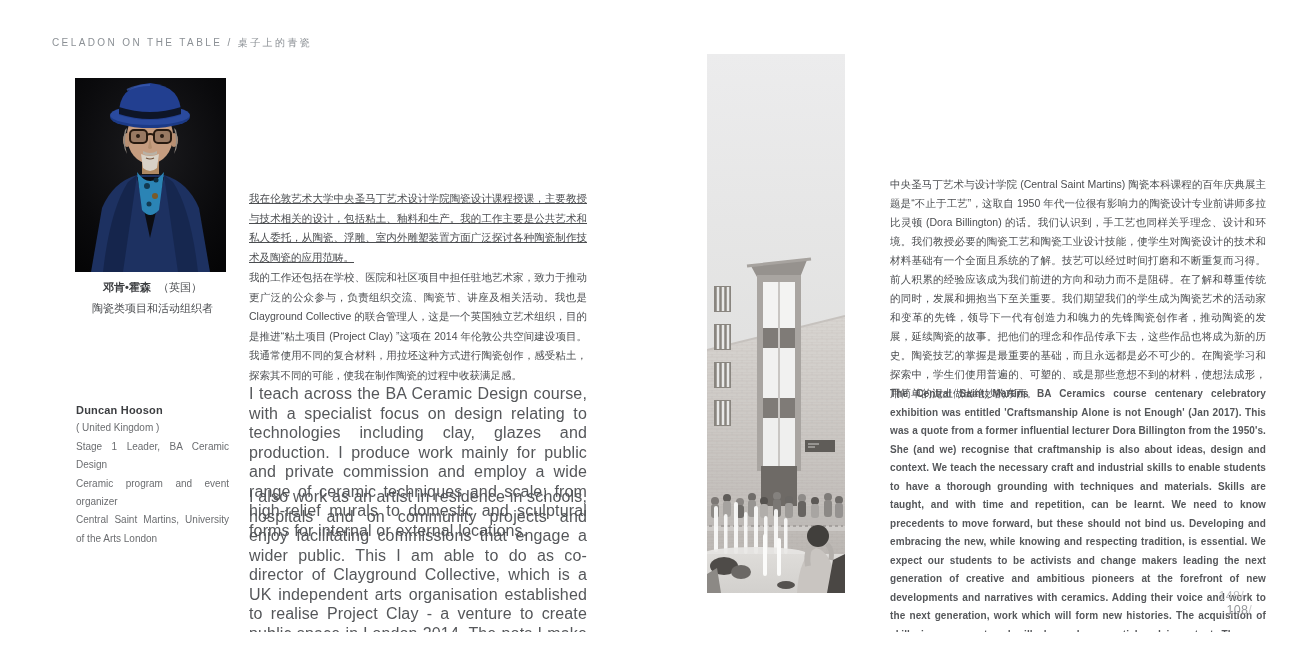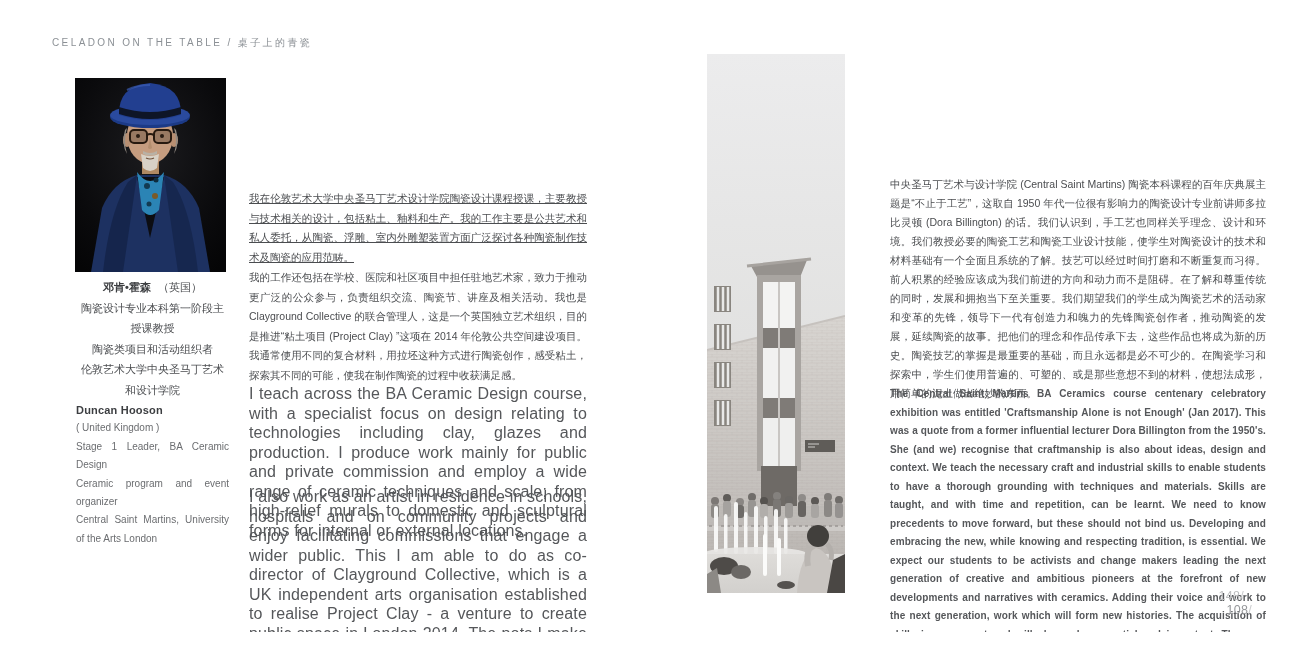--- a/index.html
+++ b/index.html
@@ -96,23 +96,21 @@
       <path d="M44,37 Q43,8 75,5 Q107,8 106,37 Q75,47 44,37 Z" fill="#223f90"></path>
       <path d="M44,36 Q75,46 106,36 L106,29 Q75,39 44,29 Z" fill="#0e1527"></path>
       <path d="M52,12 Q62,7 75,7" stroke="#3a5cb4" stroke-width="2" fill="none" opacity="0.7"></path>
     </svg>
   </div>
 
   <div class="cn-info">
     <div>
       <span class="name">邓肯•霍森</span><span class="country">（英国）</span>
     </div>
-    <div>陶瓷设计专业本科第一阶段主授课教授</div>
     <div>陶瓷类项目和活动组织者</div>
-    <div>伦敦艺术大学中央圣马丁艺术和设计学院</div>
   </div>
 
   <div class="en-info">
     <div class="name">Duncan Hooson</div>
     <div>( United Kingdom )</div>
     <div>Stage 1 Leader, BA Ceramic Design</div>
     <div>Ceramic program and event organizer</div>
     <div>Central Saint Martins, University of the Arts London</div>
   </div>
 

